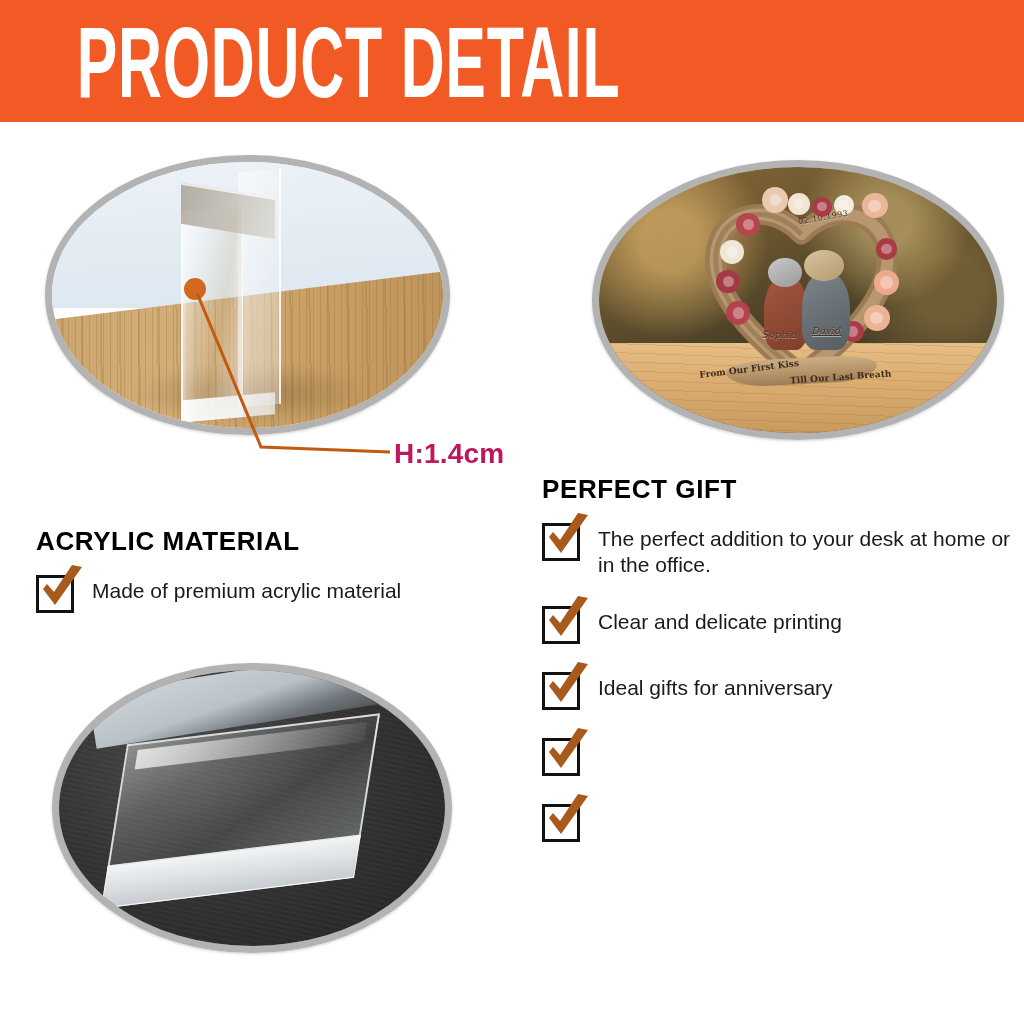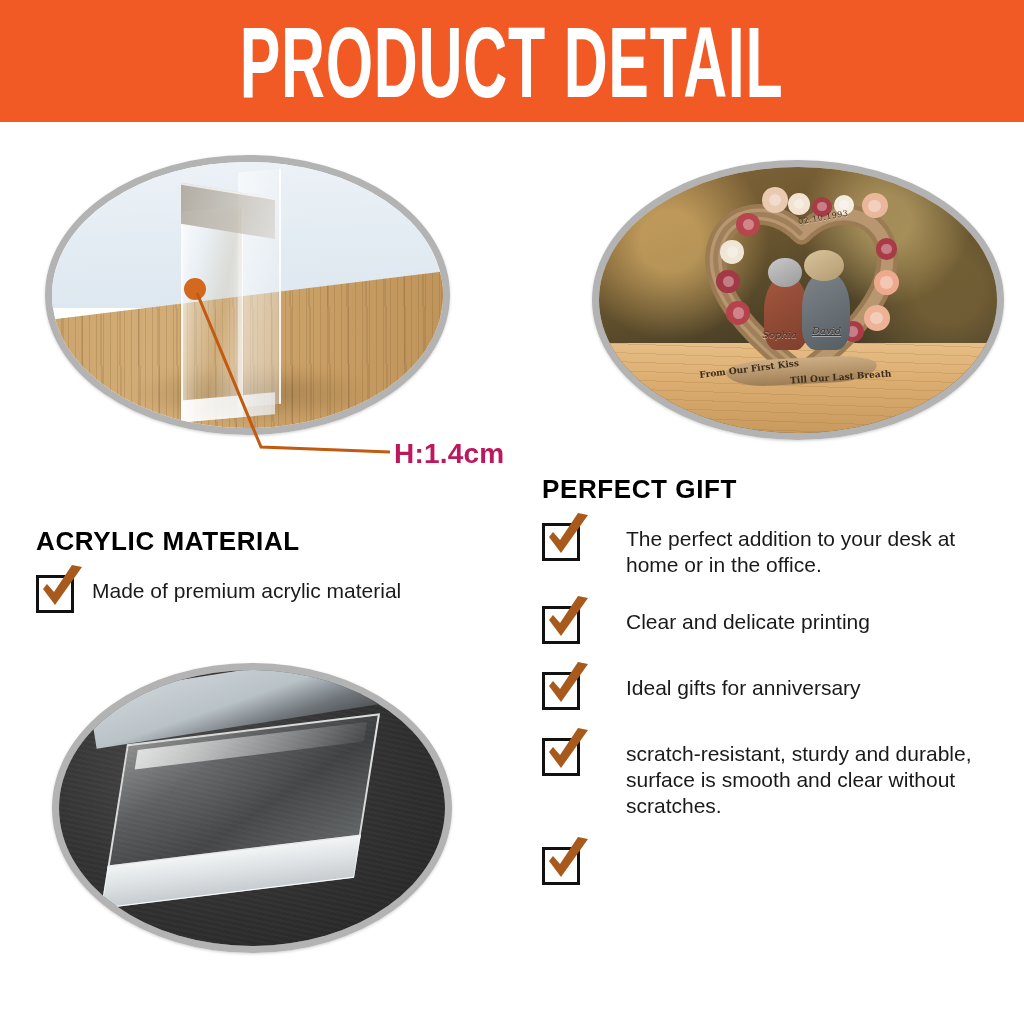--- a/index.html
+++ b/index.html
@@ -9,21 +9,21 @@
     font-family:"Liberation Sans", sans-serif;
     overflow:hidden;
     position:relative;
   }
   .page{position:relative;width:1024px;height:1024px;}
 
   
   .banner{
     position:absolute;left:0;top:0;width:1024px;height:122px;
     background:#f15a24;
-    display:flex;align-items:center;justify-content:center;
+    display:flex;align-items:center;
   }
   .banner-title{
     color:#ffffff;
     font-family:"Liberation Sans", sans-serif;
     font-weight:700;
     font-size:78px;
     line-height:82px;
     letter-spacing:1px;
     transform:scaleX(0.78) scaleY(1.28);
     transform-origin:center center;
@@ -225,21 +225,21 @@
   }
   .checkbox svg{
     position:absolute;left:-3px;top:-13px;
     width:50px;height:48px;overflow:visible;
   }
   .feature-text{
     font-size:21px;line-height:26px;color:#1a1a1a;
     font-family:"Liberation Sans", sans-serif;
     padding-top:5px;
   }
-  #section-gift .feature{margin-bottom:26px;gap:28px;}
+  #section-gift .feature{margin-bottom:26px;}
 </style>
 </head>
 <body>
 
 <div class="page">
 
   <div class="banner">
     <div class="banner-title">PRODUCT DETAIL</div>
   </div>
 
@@ -362,21 +362,20 @@
       </div>
       <div class="feature-text">Ideal gifts for anniversary</div>
     </div>
 
     <div class="feature">
       <div class="checkbox">
         <svg viewBox="0 0 50 48">
           <path d="M7 24 L19 40 L46 2 L36 0 L18 27 L11 19 Z" fill="#a85a1c"></path>
         </svg>
       </div>
-      <div class="feature-text">scratch-resistant, sturdy and durable, surface is smooth and clear without scratches.</div>
     </div>
 
     <div class="feature">
       <div class="checkbox">
         <svg viewBox="0 0 50 48">
           <path d="M7 24 L19 40 L46 2 L36 0 L18 27 L11 19 Z" fill="#a85a1c"></path>
         </svg>
       </div>
     </div>
   </div>

